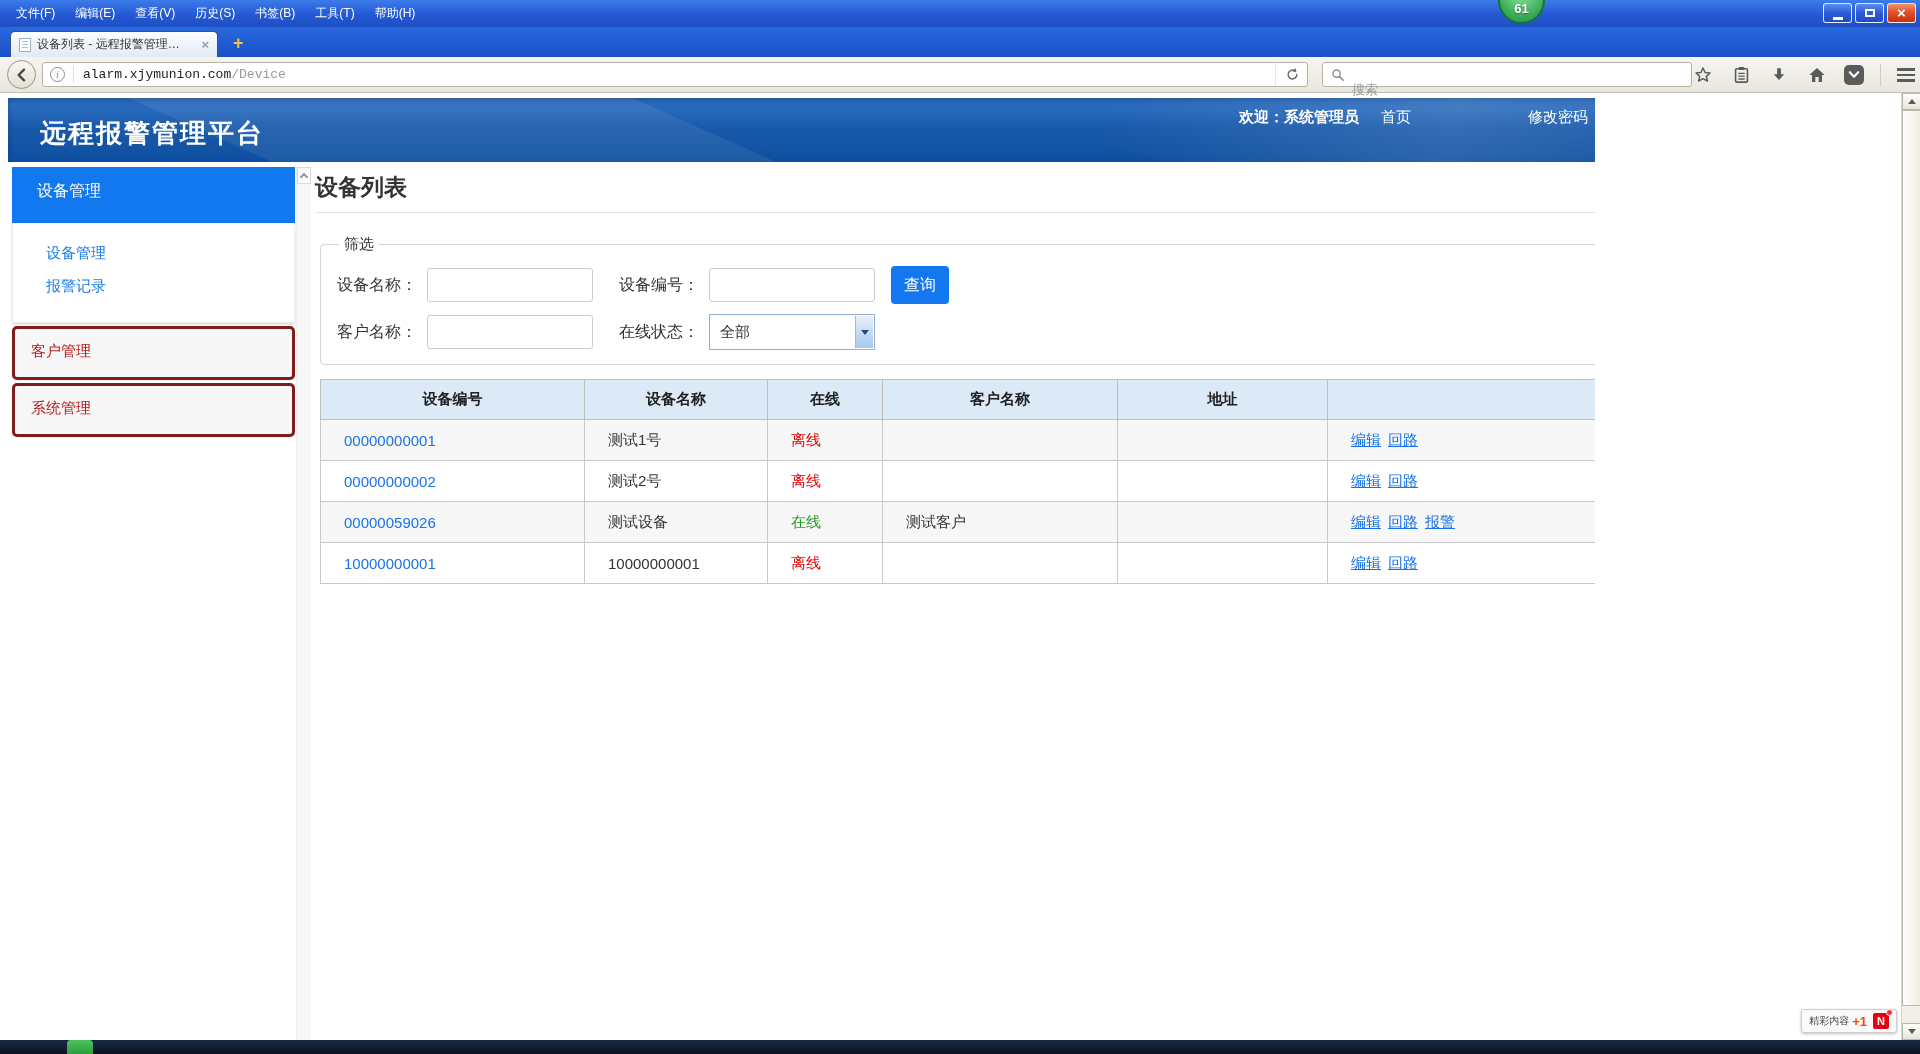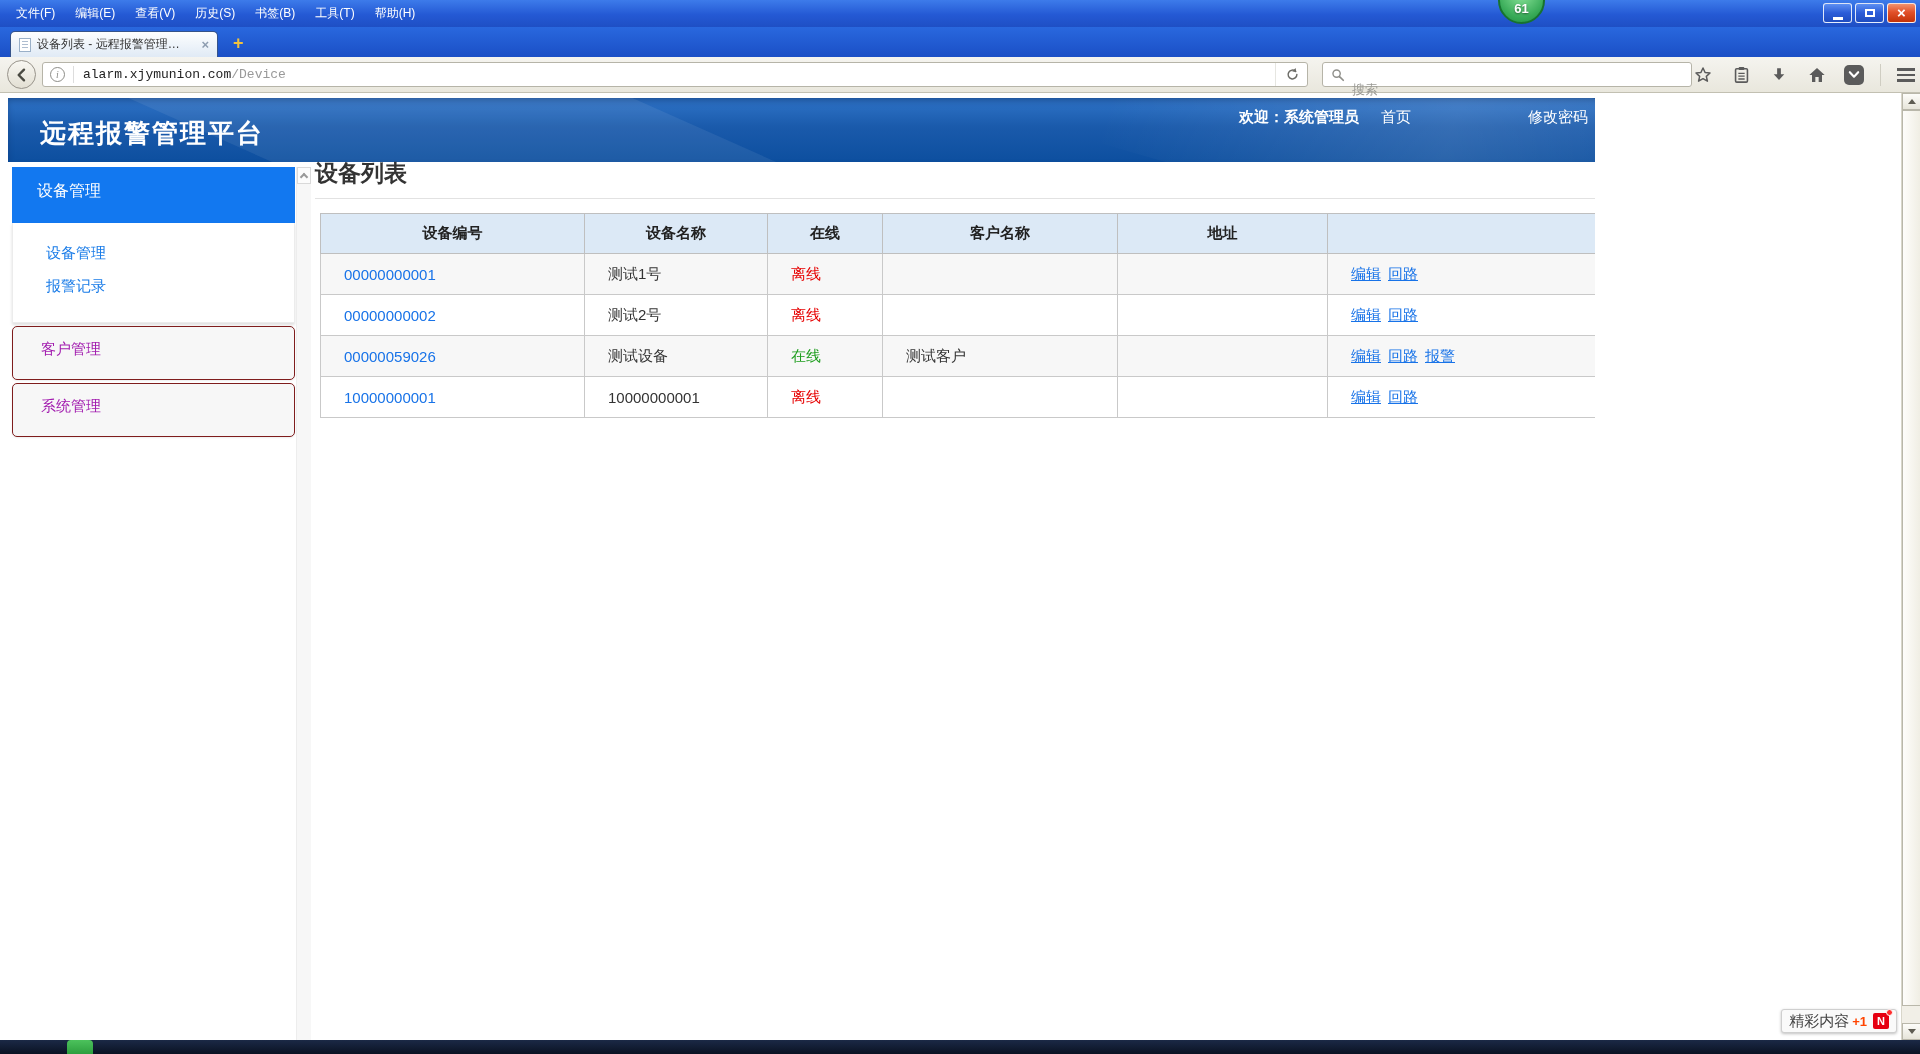--- a/index.html
+++ b/index.html
@@ -83,33 +83,33 @@
   .hdr-link.home { margin-left:22px; }
   .hdr-link.pwd { margin-left:117px; }
   .hdr-link.out { margin-left:88px; }
 
   
   .sidebar { position:absolute; left:12px; top:74px; width:283px; }
   .side-active { height:56px; background:#1278f0; color:#fff; font-size:16px; padding:14px 0 0 25px; cursor:pointer; }
   .side-panel { height:100px; background:#fff; border:1px solid #ececec; border-top:none;
     box-shadow:0 2px 3px rgba(0,0,0,.13); padding:21px 0 0 33px; }
   .side-link { display:block; font-size:15px; color:#1a7ce8; margin-bottom:14px; text-decoration:none; cursor:pointer; }
-  .side-group { margin-top:3px; height:54px; background:#f7f7f7; border:1px solid #7f1d1d; border-radius:5px;
-    box-shadow:0 1px 2px rgba(0,0,0,.07); padding:13px 0 0 28px; font-size:15px; color:#a21caf; cursor:pointer; }
+  .side-group { margin-top:3px; height:54px; background:#f7f7f7; border:3px solid #7f1d1d; border-radius:5px;
+    box-shadow:0 1px 2px rgba(0,0,0,.07); padding:13px 0 0 16px; font-size:15px; color:#b91c1c; cursor:pointer; }
 
   
   .inner-scroll { position:absolute; left:296px; top:74px; width:15px; height:873px;
     background:#f7f7f7; border-left:1px solid #ededed; }
   .inner-scroll-btn { height:17px; background:#fcfcfc; border:1px solid #d9d9d9;
     display:flex; align-items:center; justify-content:center; }
   .chev-up { width:6px; height:6px; border-left:2px solid #9a9a9a; border-top:2px solid #9a9a9a;
     transform:rotate(45deg); margin-top:3px; }
 
   
-  .main { position:absolute; left:315px; top:55px; width:1573px; }
+  .main { position:absolute; left:315px; top:69px; width:1573px; }
   .page-title { font-size:23px; color:#333; font-weight:bold; margin-top:10px; }
   .divider { height:1px; background:#e2e2e2; margin-top:9px; }
   .filter { margin:22px 0 0 5px; width:1566px; border:1px solid #d4d4d4; border-radius:4px; padding:2px 16px 14px 16px; }
   .filter legend { font-size:15px; color:#333; padding:0 5px; margin-left:2px; }
   .f-row { display:flex; align-items:center; margin-top:10px; }
   .f-label { font-size:16px; color:#333; width:90px; white-space:nowrap; }
   .f-label.second { width:90px; margin-left:26px; }
   .f-input { width:166px; height:34px; border:1px solid #ccc; border-radius:3px; font-size:15px; padding:0 8px;
     outline:none; font-family:"Liberation Sans",sans-serif; }
   .query-btn { margin-left:16px; width:58px; height:38px; background:#1377f0; color:#fff; font-size:16px;
@@ -140,21 +140,21 @@
     background:linear-gradient(90deg,#fefdfb,#f0eee4); border:1px solid #b9b7aa; }
 
   
   .taskbar { position:absolute; left:0; bottom:0; width:100%; height:14px;
     background:linear-gradient(180deg,#1b2946,#0a1222); z-index:35; }
   .start-sliver { position:absolute; left:67px; bottom:0; width:26px; height:14px;
     background:linear-gradient(180deg,#4cc25c,#2d9e3e); border-radius:4px 4px 0 0; }
   .toast { position:absolute; right:23px; bottom:21px; height:24px; background:#fafafa;
     border:1px solid #cfcfcf; border-radius:3px; box-shadow:0 1px 3px rgba(0,0,0,.25);
     display:flex; align-items:center; gap:3px; padding:0 7px; z-index:36; }
-  .toast-text { font-size:15px; color:#444; }
+  .toast-text { font-size:10px; color:#444; }
   .toast-plus { font-size:13px; color:#ff4400; font-weight:bold; }
   .toast-icon { position:relative; width:16px; height:16px; background:#e60012; border-radius:2px; color:#fff;
     font-size:11px; font-weight:bold; display:flex; align-items:center; justify-content:center; margin-left:3px; }
   .toast-dot { position:absolute; top:-4px; right:-4px; width:7px; height:7px; background:#ff2d2d;
     border:1px solid #fff; border-radius:50%; }
 </style>
 </head>
 <body>
 
 <div class="screen">
@@ -283,20 +283,41 @@
     <div class="inner-scroll">
       <div class="inner-scroll-btn">
         <span class="chev-up"></span>
       </div>
     </div>
 
     <div class="main">
       <div class="page-title">设备列表</div>
       <div class="divider"></div>
 
+      <fieldset class="filter">
+        <legend>筛选</legend>
+        <div class="f-row">
+          <span class="f-label">设备名称：</span>
+          <input class="f-input" type="text" style="">
+          <span class="f-label second">设备编号：</span>
+          <input class="f-input" type="text" style="">
+          <button class="query-btn">查询</button>
+        </div>
+        <div class="f-row">
+          <span class="f-label">客户名称：</span>
+          <input class="f-input" type="text" style="">
+          <span class="f-label second">在线状态：</span>
+          <div class="xp-select">
+            <span>全部</span>
+            <span class="xp-arrow">
+                <span class="tri-dn-sel"></span>
+              </span>
+          </div>
+        </div>
+      </fieldset>
 
       <table class="device-table">
         <colgroup>
             <col style="width:264px">
             <col style="width:183px">
             <col style="width:115px">
             <col style="width:235px">
             <col style="width:210px">
             <col>
           </colgroup>

